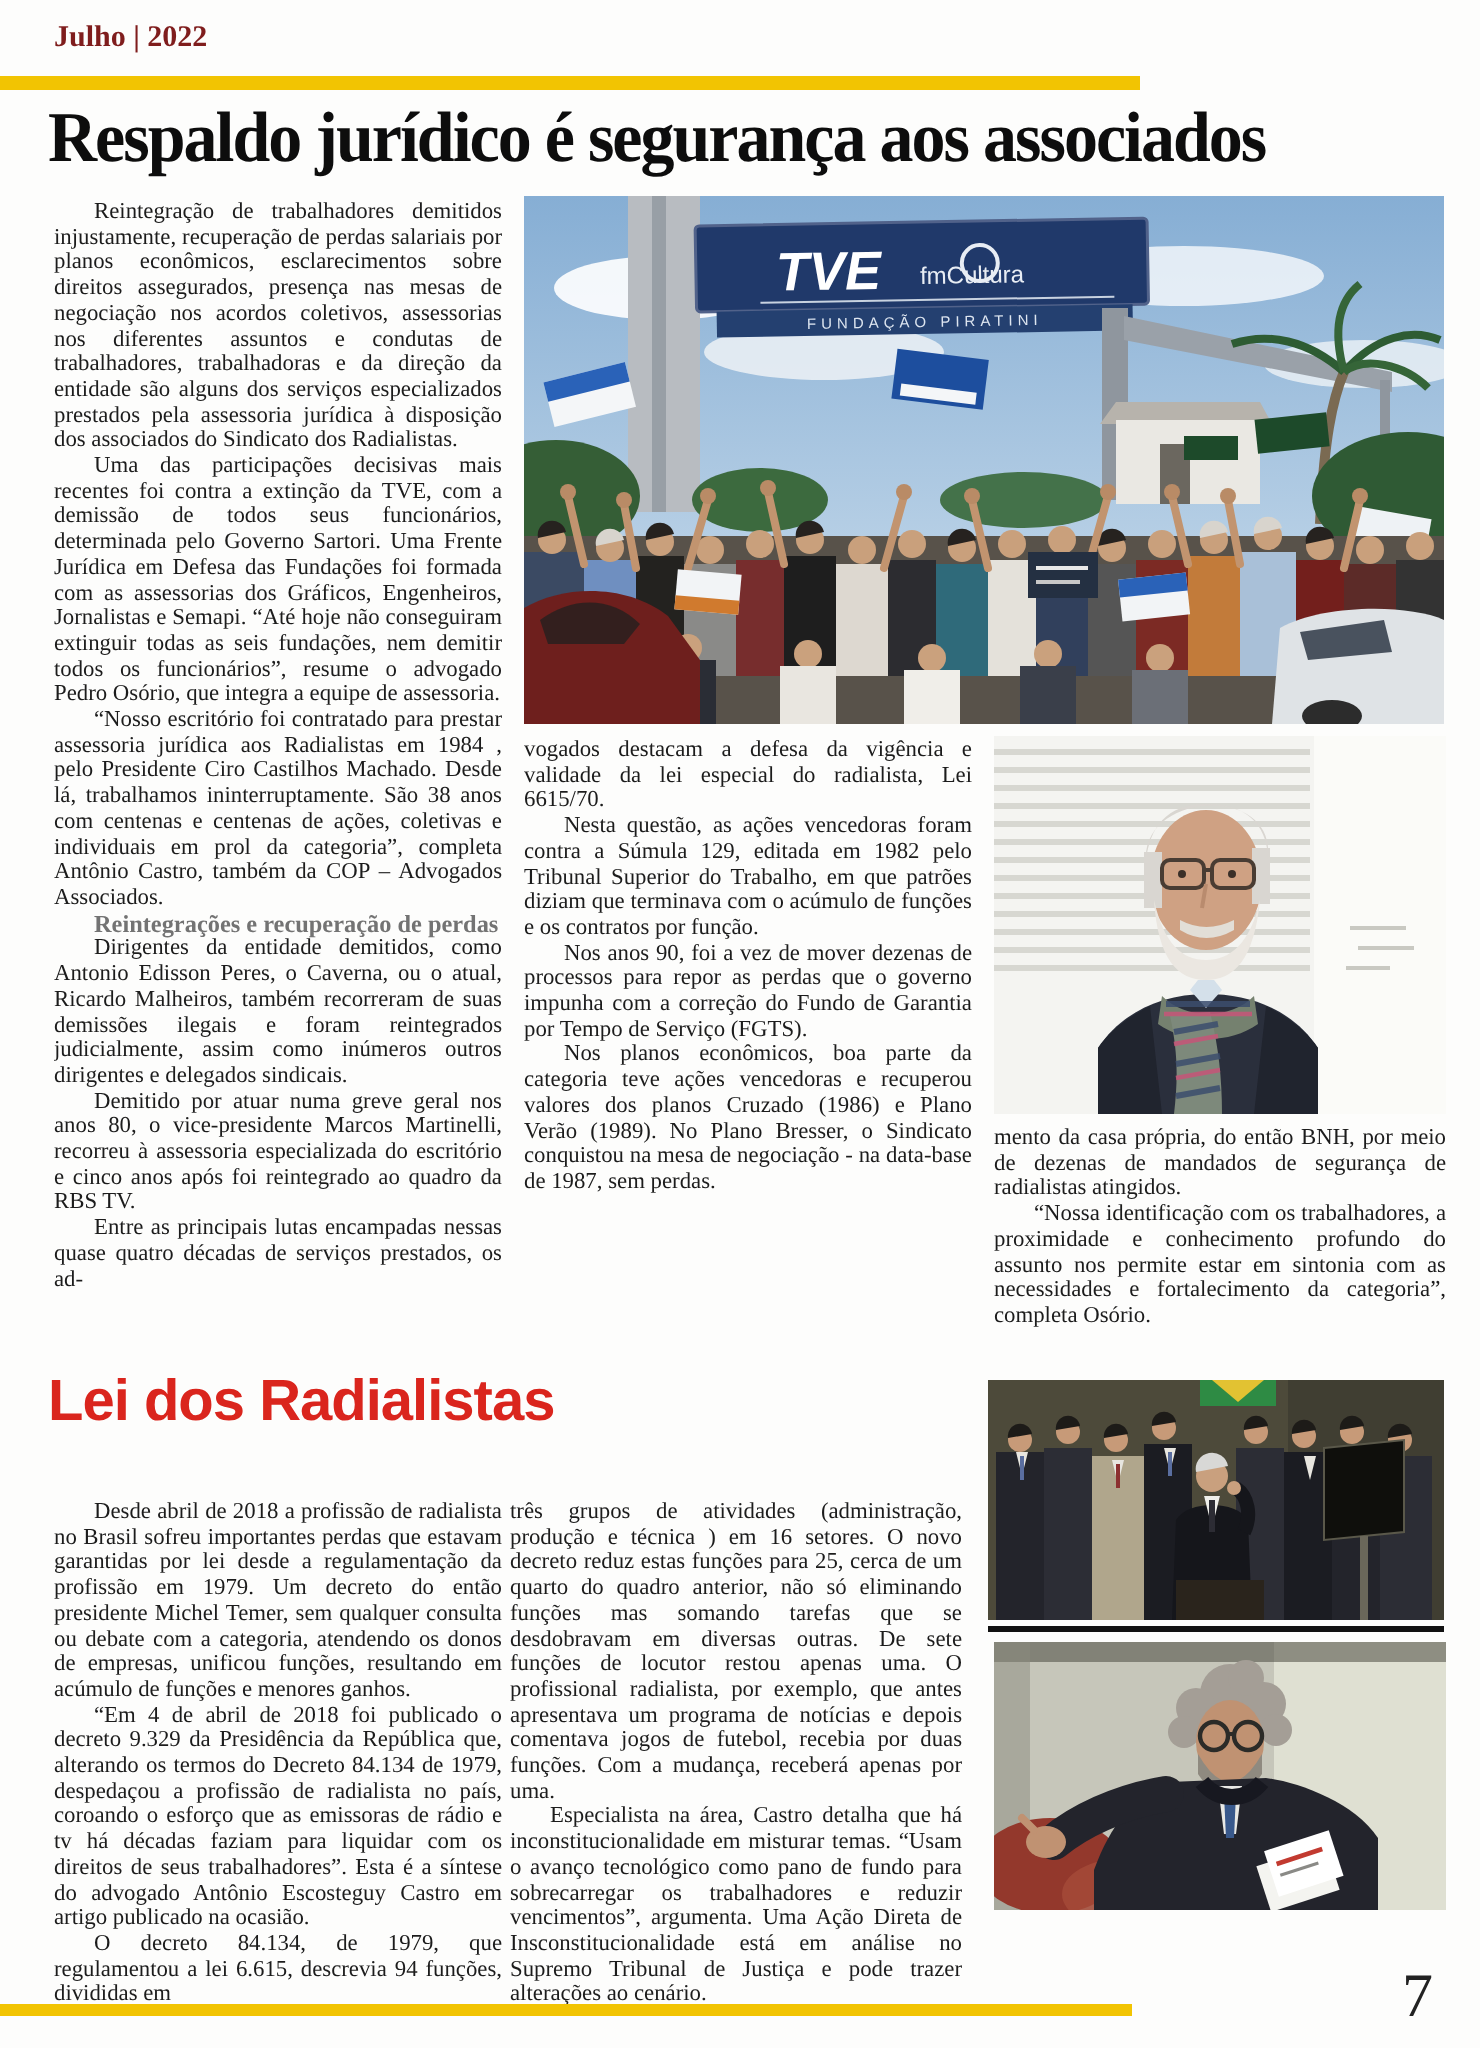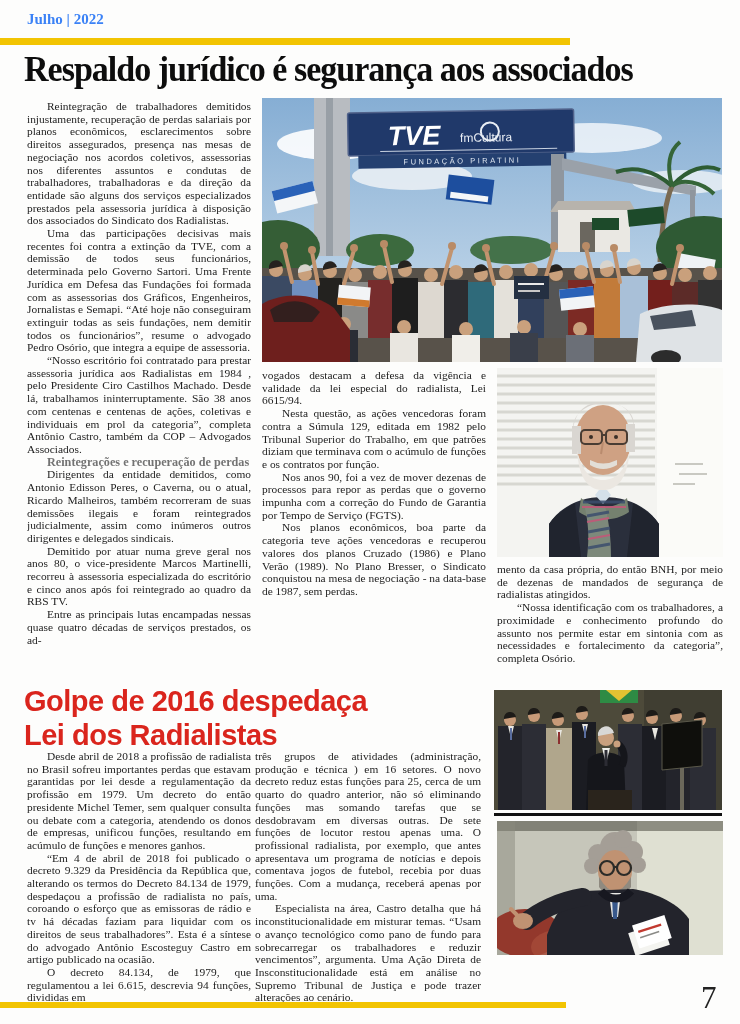--- a/index.html
+++ b/index.html
@@ -1,19 +1,19 @@
 <!DOCTYPE html>
 <html><head>
 <meta charset="utf-8">
 <style>
   html,body{margin:0;padding:0;background:#ffffff;}
   .page{position:relative;width:740px;height:1024px;background:#fdfdfc;overflow:hidden;
         font-family:"Liberation Serif",serif;color:#1c1c1c;}
   .abs{position:absolute;}
-  .issue{left:27px;top:11px;font-size:15px;font-weight:bold;color:#3b82f6;}
+  .issue{left:27px;top:11px;font-size:15px;font-weight:bold;color:#7f1d1d;}
   .topline{left:0;top:38px;width:570px;height:7px;background:#f2c402;}
   .bottomline{left:0;top:1002px;width:566px;height:6px;background:#f2c402;}
   .brand{left:548px;top:8px;width:184px;height:40px;}
   .a1-title{left:24px;top:50px;width:705px;font-size:34px;font-weight:bold;color:#0d0d0d;
             letter-spacing:-1px;transform:scaleY(1.05);transform-origin:left top;white-space:nowrap;}
   .col{line-height:12.7px;font-size:11.4px;overflow:hidden;}
   .col p{margin:0;text-align:justify;text-indent:20px;}
   .subhead{margin:9px 0 2px 0;color:#737373;font-weight:bold;font-size:12.2px;text-indent:0;}
   .a1c1{left:27px;top:100px;width:224px;height:580px;}
   .a1c2{left:262px;top:369px;width:224px;height:318px;}
@@ -218,21 +218,21 @@
 
       <path d="M0,264 L0,206 C20,194 52,194 72,210 L88,232 L88,264 Z" fill="#6e1f1d"></path>
       <path d="M8,212 C24,200 44,200 58,214 L50,224 L12,224 Z" fill="#20201f" opacity="0.75"></path>
       <path d="M374,264 L378,216 C400,204 442,204 460,212 L460,264 Z" fill="#dfe3e6"></path>
       <polygon points="388,218 430,212 434,228 392,232" fill="#49525e"></polygon>
       <ellipse cx="404" cy="260" rx="15" ry="8" fill="#2c2c2c"></ellipse>
     </svg>
   </div>
 
   <div class="abs col a1c2">
-    <p style="text-indent:0;">vogados destacam a defesa da vigência e validade da lei especial do radialista, Lei 6615/94.</p>
+    <p style="text-indent:0;">vogados destacam a defesa da vigência e validade da lei especial do radialista, Lei 6615/70.</p>
     <p>Nesta questão, as ações vencedoras foram contra a Súmula 129, editada em 1982 pelo Tribunal Superior do Trabalho, em que patrões diziam que terminava com o acúmulo de funções e os contratos por função.</p>
     <p>Nos anos 90, foi a vez de mover dezenas de processos para repor as perdas que o governo impunha com a correção do Fundo de Garantia por Tempo de Serviço (FGTS).</p>
     <p>Nos planos econômicos, boa parte da categoria teve ações vencedoras e recuperou valores dos planos Cruzado (1986) e Plano Verão (1989). No Plano Bresser, o Sindicato conquistou na mesa de negociação - na data-base de 1987, sem perdas.</p>
   </div>
 
   <div class="abs portrait">
     <svg viewBox="0 0 226 189" width="226" height="189">
       <rect width="226" height="189" fill="#f4f4f1"></rect>
       <g stroke="#d7d7d1" stroke-width="3">
         <line x1="0" y1="8" x2="158" y2="8"></line>
@@ -291,21 +291,20 @@
       </g>
     </svg>
   </div>
 
   <div class="abs col a1c3">
     <p style="text-indent:0;">mento da casa própria, do então BNH, por meio de dezenas de mandados de segurança de radialistas atingidos.</p>
     <p>“Nossa identificação com os trabalhadores, a proximidade e conhecimento profundo do assunto nos permite estar em sintonia com as necessidades e fortalecimento da categoria”, completa Osório.</p>
   </div>
 
   <div class="abs a2-title">
-    <div>Golpe de 2016 despedaça</div>
     <div>Lei dos Radialistas</div>
   </div>
 
   <div class="abs col a2c1">
     <p>Desde abril de 2018 a profissão de radialista no Brasil sofreu importantes perdas que estavam garantidas por lei desde a regulamentação da profissão em 1979. Um decreto do então presidente Michel Temer, sem qualquer consulta ou debate com a categoria, atendendo os donos de empresas, unificou funções, resultando em acúmulo de funções e menores ganhos.</p>
     <p>“Em 4 de abril de 2018 foi publicado o decreto 9.329 da Presidência da República que, alterando os termos do Decreto 84.134 de 1979, despedaçou a profissão de radialista no país, coroando o esforço que as emissoras de rádio e tv há décadas faziam para liquidar com os direitos de seus trabalhadores”. Esta é a síntese do advogado Antônio Escosteguy Castro em artigo publicado na ocasião.</p>
     <p>O decreto 84.134, de 1979, que regulamentou a lei 6.615, descrevia 94 funções, divididas em</p>
   </div>
 
   <div class="abs col a2c2">

